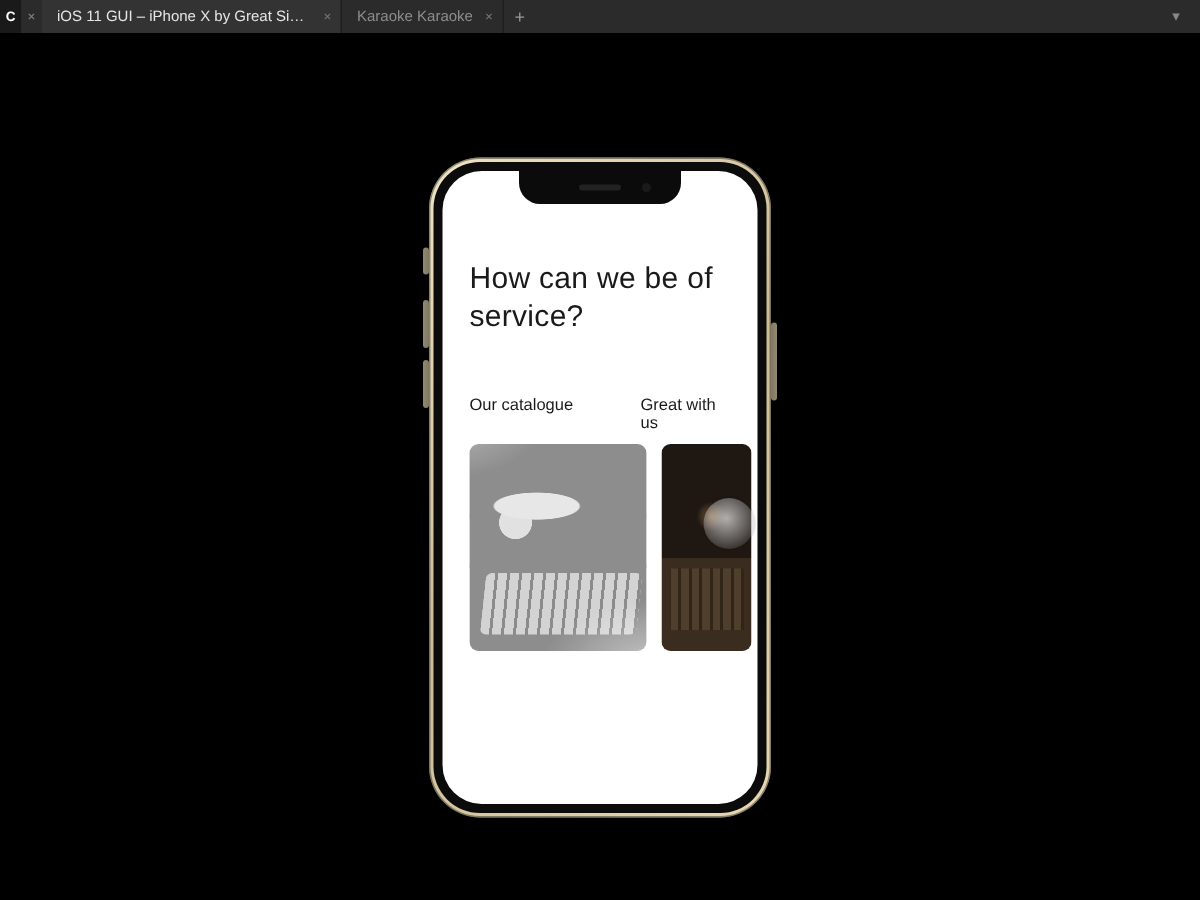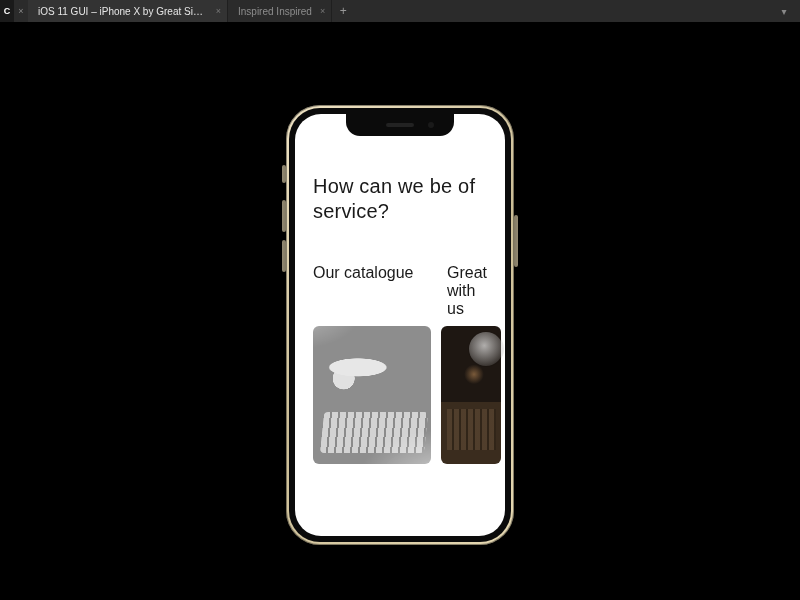--- a/index.html
+++ b/index.html
@@ -114,22 +114,22 @@
   }
   .app h1 {
     font-weight: 300;
     font-size: 20px;
     line-height: 1.25;
     letter-spacing: 0.2px;
     color: #1a1a1a;
     margin-bottom: 40px;
   }
   .card-labels {
-    display: flex; gap: 24px;
-    font-size: 16px;
+    display: flex; gap: 4px;
+    font-size: 11px;
     color: #1a1a1a;
     margin-bottom: 8px;
   }
   .card-labels .lab1 { width: 110px; }
   .card-labels .lab2 { flex: 1; }
 
   .cards {
     display: flex; gap: 10px;
     height: 138px;
   }
@@ -199,21 +199,21 @@
 
 <div class="tabbar">
   <div class="left-cap">C</div>
   <div class="left-close">×</div>
 
   <div class="tab active">
     <span class="label">iOS 11 GUI – iPhone X by Great Simp...</span>
     <span class="close">×</span>
   </div>
   <div class="tab inactive">
-    <span class="label">Inspired Inspired</span>
+    <span class="label">Karaoke Karaoke</span>
     <span class="close">×</span>
   </div>
 
   <div class="newtab">
     <span>+</span>
   </div>
 
   <div class="chevron">
     <span>▾</span>
   </div>

